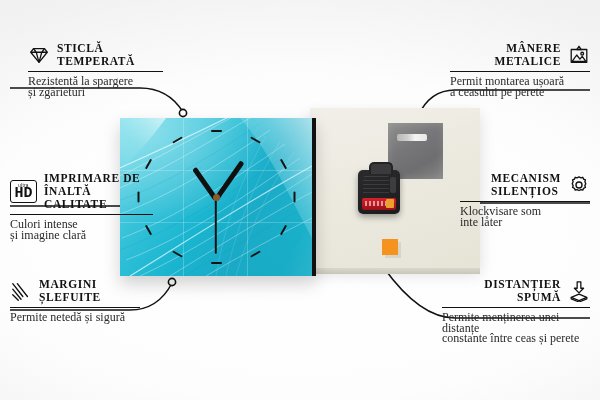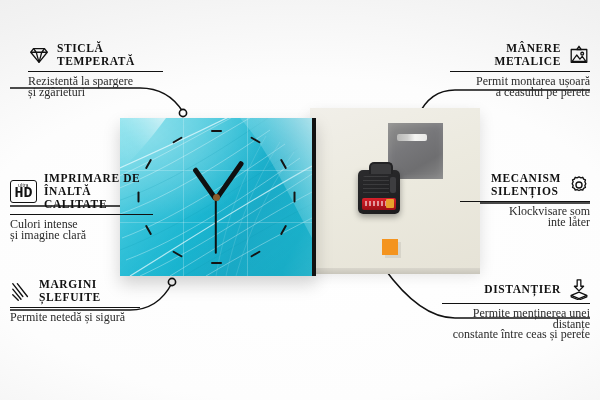--- a/index.html
+++ b/index.html
@@ -98,21 +98,21 @@
   .head{display:flex;align-items:center;gap:7px;}
   .head.right{justify-content:flex-end;}
   .title{
     font-weight:bold;letter-spacing:.6px;color:#111;font-size:11.5px;line-height:13px;
     text-transform:uppercase;
   }
   .rule{height:1.4px;background:#111;margin-top:3px;}
   .sub{
     font-size:12px;line-height:10.5px;color:#2a2a2a;margin-top:4px;
   }
-  .sub.right{text-align:right;}
+  .sub.right{text-align:left;}
   .icon{width:22px;height:22px;flex:0 0 22px;}
   .icon svg{display:block;width:22px;height:22px;}
   .hdicon{
     width:25px;height:21px;flex:0 0 25px;border:1.6px solid #111;border-radius:3px;
     display:flex;flex-direction:column;align-items:center;justify-content:center;color:#111;
   }
   .hdicon .u{font-family:"Liberation Sans",sans-serif;font-size:4.6px;line-height:4.6px;letter-spacing:.3px;}
   .hdicon .hd{font-family:Liberation Mono, monospace;font-weight:bold;font-size:15px;line-height:9.5px;}
   svg.leaders{position:absolute;left:0;top:0;width:600px;height:400px;pointer-events:none;}
 </style>
@@ -328,20 +328,21 @@
     <div class="sub right">
       <div>Klockvisare som</div>
       <div>inte låter</div>
     </div>
   </div>
 
   <div class="callout" style="left:442px;top:278px;width:148px;">
     <div class="head right">
       <span style="text-align:right;">
         <div class="title">DISTANȚIER</div>
+        <div class="title">SPUMĂ</div>
       </span>
       <span class="icon">
         <svg viewBox="0 0 24 24" fill="none" stroke="#111" stroke-width="1.4" stroke-linejoin="round">
           <path d="M10 2 h4 v7 h3 l-5 5 -5-5 h3 Z"></path>
           <path d="M12 15.5 L3.5 19 L12 22.5 L20.5 19 Z"></path>
           <path d="M3.5 19 v1.6 L12 24 l8.5-3.4 V19"></path>
         </svg>
       </span>
     </div>
     <div class="rule"></div>

